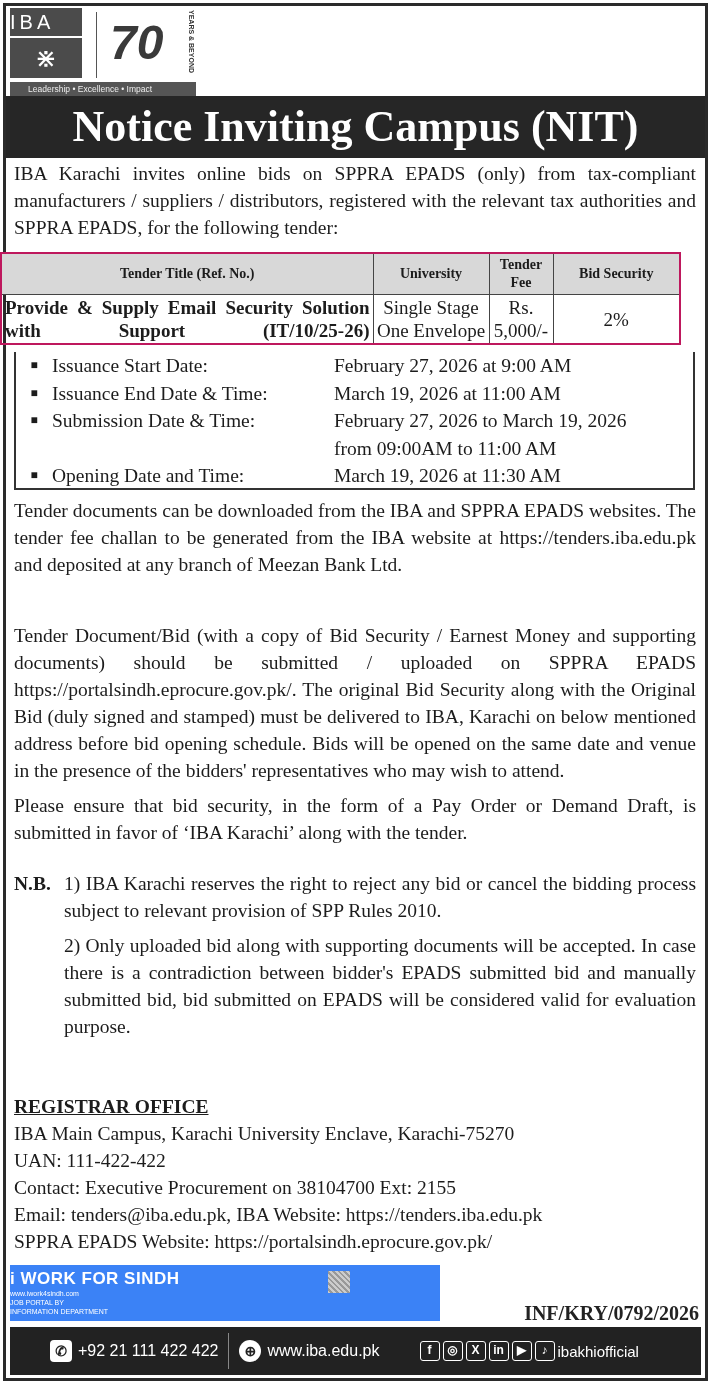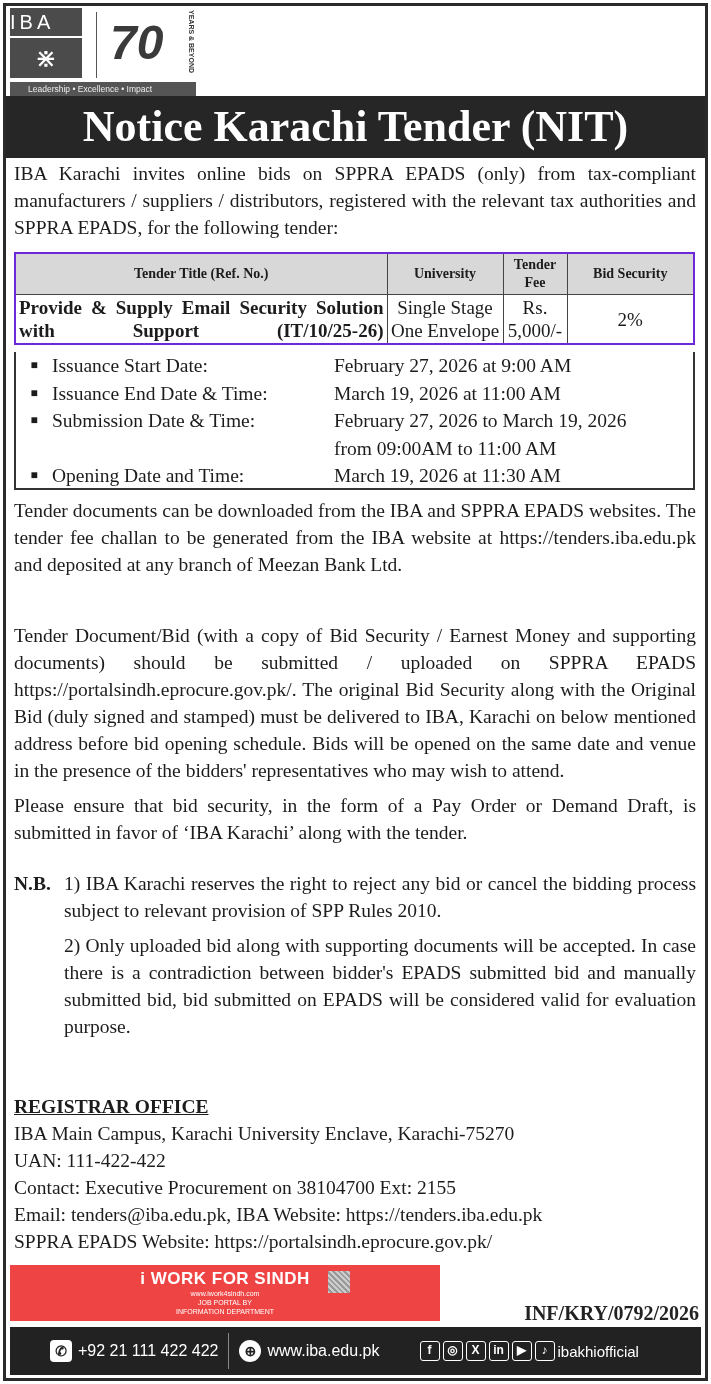--- a/index.html
+++ b/index.html
@@ -7,37 +7,37 @@
 .frame{position:absolute;left:3px;top:3px;width:705px;height:1378px;border:3px solid #2a2a2a}
 .header{position:absolute;left:6px;top:4px;width:190px;height:92px}
 .logo-iba{position:absolute;left:4px;top:4px;width:72px;height:28px;background:#4b4b4b;color:#fff;font-family:"Liberation Sans",sans-serif;font-size:20px;letter-spacing:4px;text-align:left;line-height:28px}
 .logo-mark{position:absolute;left:4px;top:34px;width:72px;height:40px;background:#4b4b4b;color:#fff;text-align:center;font-size:26px;line-height:40px;font-family:"DejaVu Sans",sans-serif}
 .logo-sep{position:absolute;left:90px;top:8px;width:1px;height:66px;background:#555}
 .logo-70{position:absolute;left:104px;top:2px;width:80px;height:74px;font-family:"Liberation Sans",sans-serif;font-weight:bold;font-size:48px;line-height:74px;color:#3a3a3a;font-style:italic}
 .years{position:absolute;left:182px;top:6px;font-size:7px;writing-mode:vertical-rl;font-family:"Liberation Sans",sans-serif;font-weight:bold;color:#333}
 .tagline{position:absolute;left:4px;top:78px;width:186px;height:14px;background:#555;color:#eee;font-family:"Liberation Sans",sans-serif;font-size:8.5px;line-height:14px;padding-left:18px}
 .title-bar{position:absolute;left:6px;top:96px;width:699px;height:62px;background:#262626;color:#fff;text-align:center;font-size:44px;font-weight:bold;line-height:62px}
 .intro{position:absolute;left:14px;top:160px;width:682px;font-size:19.5px;line-height:27px;text-align:justify}
-.tbl{position:absolute;left:14px;top:252px;width:681px;border:2px solid #6d28d9;border-collapse:collapse}
+.tbl{position:absolute;left:0;top:252px;width:681px;border:2px solid #be185d;border-collapse:collapse}
 .tbl th{background:#d8d8d8;font-weight:bold;font-size:14px;border:1px solid #444;line-height:18px;padding:2px 2px;text-align:center}
 .tbl td{border:1px solid #444;font-size:19px;line-height:23px;text-align:center;padding:1px 3px}
 .tbl td.title{font-weight:bold;text-align:justify;text-align-last:justify}
 .dates{position:absolute;left:14px;top:352px;width:681px;height:138px;border:2px solid #333;border-top:none;padding-top:0}
 .drow{display:flex;font-size:19.5px;line-height:27.5px}
 .drow .b{width:36px;text-align:center;font-size:12px}
 .drow .k{width:282px}
 .drow .v{flex:1}
 .para{position:absolute;left:14px;width:682px;font-size:19.5px;line-height:27px;text-align:justify}
 .nb{position:absolute;left:14px;width:682px;font-size:19.5px;line-height:27px;text-align:justify}
 .nb .lbl{font-weight:bold;position:absolute;left:0;top:0}
 .nb .t{padding-left:50px;text-indent:0}
 .reg{position:absolute;left:14px;top:1093px;width:682px;font-size:19.5px;line-height:27px}
 .reg .h{font-weight:bold;text-decoration:underline}
 .reg b{font-weight:normal}
-.iwork{position:absolute;left:10px;top:1265px;width:430px;height:56px;background:#ef4444;color:#fff;text-align:center;font-family:"Liberation Sans",sans-serif}
+.iwork{position:absolute;left:10px;top:1265px;width:430px;height:56px;background:#3b82f6;color:#fff;font-family:"Liberation Sans",sans-serif}
 .iwork .m{font-size:17px;font-weight:bold;margin-top:4px;letter-spacing:.5px}
 .iwork .s{font-size:7px;line-height:9px}
 .qr{position:absolute;left:318px;top:6px;width:22px;height:22px;background:repeating-linear-gradient(45deg,#ccc 0 2px,#999 2px 4px)}
 .ref{position:absolute;right:12px;top:1302px;font-size:20px;font-weight:bold;color:#222}
 .foot{position:absolute;left:10px;top:1327px;width:691px;height:48px;background:#222;color:#fff;font-family:"Liberation Sans",sans-serif;display:flex;align-items:center;padding-left:40px;font-size:16px}
 .ficon{display:inline-block;width:22px;height:22px;background:#fff;color:#222;border-radius:4px;text-align:center;line-height:22px;font-size:14px;font-weight:bold;margin-right:6px}
 .fsep{width:1px;height:36px;background:#888;margin:0 10px}
 .soc{display:inline-block;width:20px;height:20px;border:1.5px solid #fff;border-radius:3px;text-align:center;line-height:17px;font-size:12px;font-weight:bold;margin-right:3px}
 </style>
 </head>
@@ -47,21 +47,21 @@
 
 <div class="header">
   <div class="logo-iba">IBA</div>
   <div class="logo-mark">⋇</div>
   <div class="logo-sep"></div>
   <div class="logo-70">70</div>
   <div class="years">YEARS &amp; BEYOND</div>
   <div class="tagline">Leadership • Excellence • Impact</div>
 </div>
 
-<div class="title-bar">Notice Karachi Tender (NIT)</div>
+<div class="title-bar">Notice Inviting Campus (NIT)</div>
 
 <div class="intro">IBA Karachi invites online bids on SPPRA EPADS (only) from tax-compliant manufacturers / suppliers / distributors, registered with the relevant tax authorities and SPPRA EPADS, for the following tender:</div>
 
 <table class="tbl">
   <tbody>
       <tr>
     <th style="width:372px">Tender Title (Ref. No.)</th>
     <th style="width:116px">University</th>
     <th style="width:64px">Tender Fee</th>
     <th>Bid Security</th>

